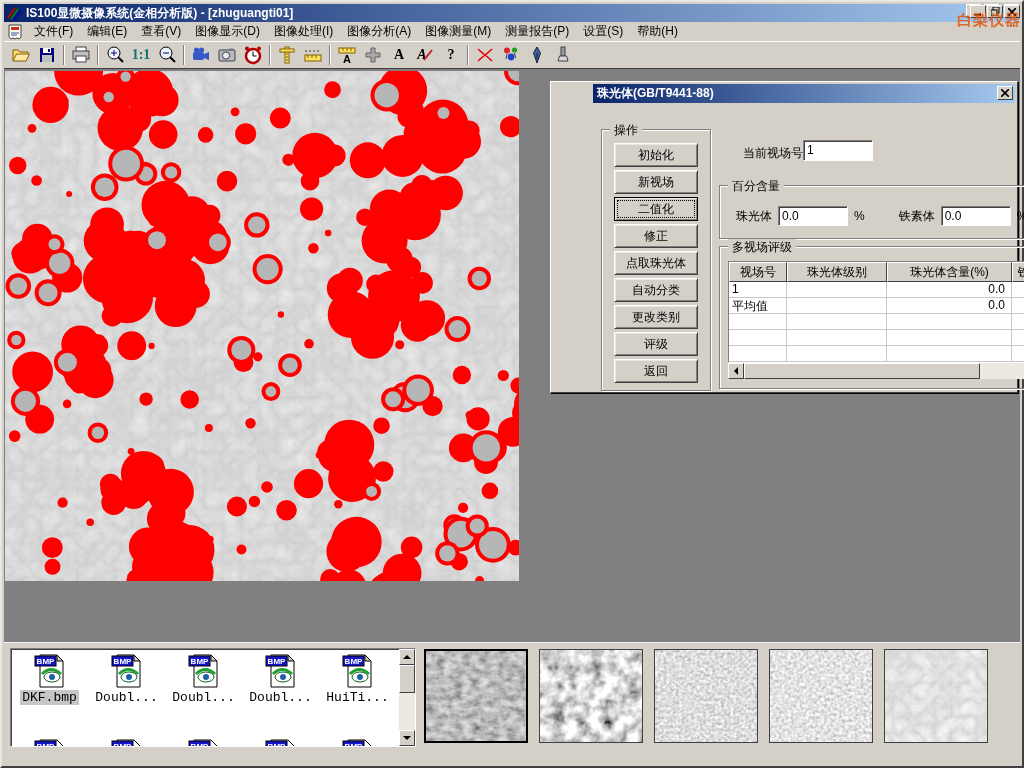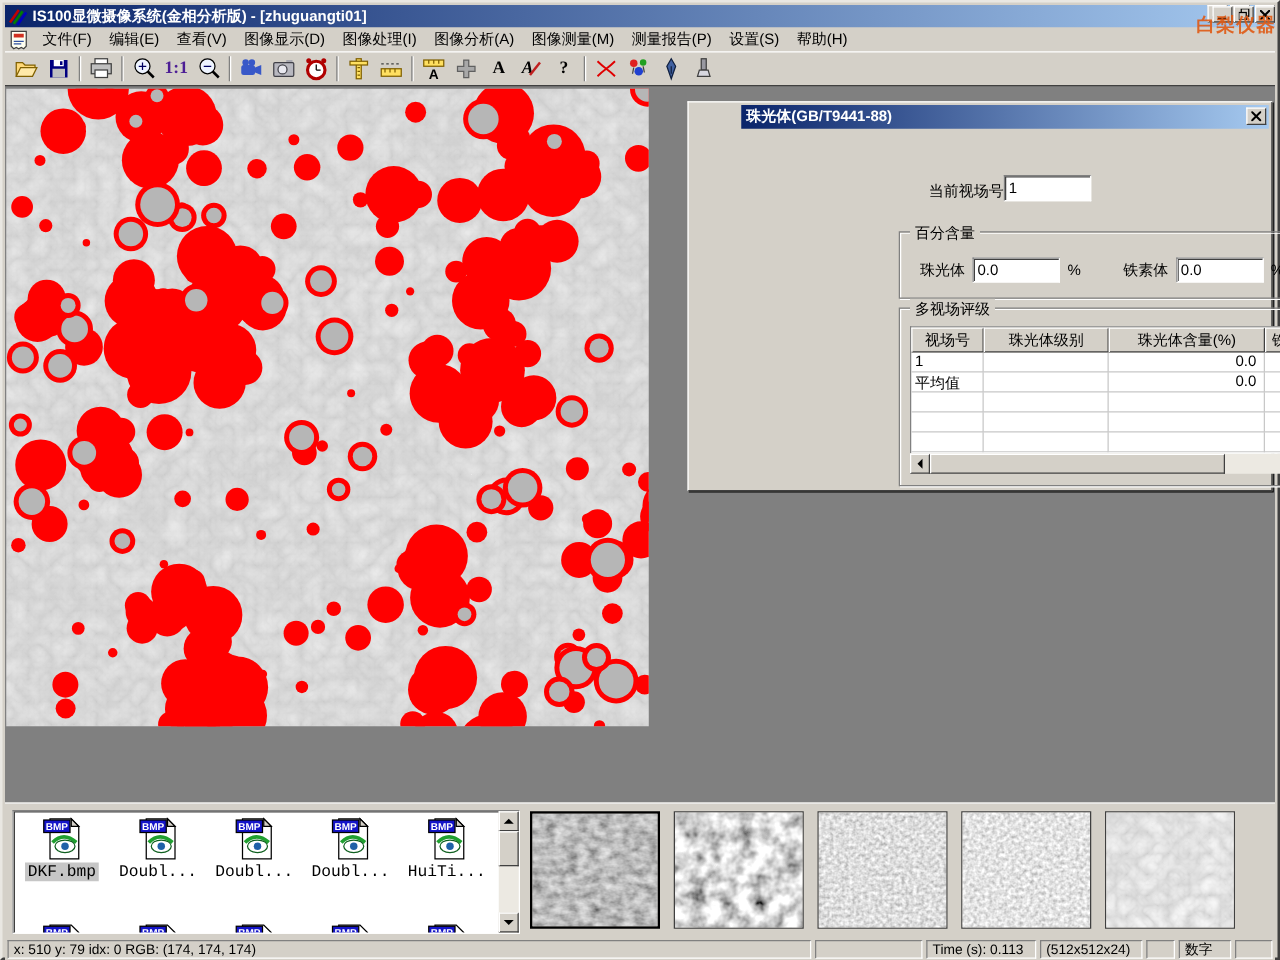--- a/index.html
+++ b/index.html
@@ -275,21 +275,21 @@
     <div class="sep"></div>
     <div class="tbtn">
         <svg width="20" height="20">
           <circle cx="9" cy="8" r="6" fill="#eef4ff" stroke="#000"></circle>
           <line x1="13" y1="12" x2="18" y2="17" stroke="#000" stroke-width="2"></line>
           <line x1="6" y1="8" x2="12" y2="8" stroke="#000060"></line>
           <line x1="9" y1="5" x2="9" y2="11" stroke="#000060"></line>
         </svg>
       </div>
     <div class="tbtn">
-        <span class="txt-ico" style="color:#4c1d95">1:1</span>
+        <span class="txt-ico" style="color:#0f766e">1:1</span>
       </div>
     <div class="tbtn">
         <svg width="20" height="20">
           <circle cx="9" cy="8" r="6" fill="#eef4ff" stroke="#000"></circle>
           <line x1="13" y1="12" x2="18" y2="17" stroke="#000" stroke-width="2"></line>
           <line x1="6" y1="8" x2="12" y2="8" stroke="#000060"></line>
         </svg>
       </div>
     <div class="sep"></div>
     <div class="tbtn">
@@ -683,20 +683,34 @@
         <span>珠光体(GB/T9441-88)</span>
         <div class="dlg-close">
             <svg width="8" height="8">
               <line x1="0" y1="0" x2="8" y2="8" stroke="#000" stroke-width="1.6"></line>
               <line x1="8" y1="0" x2="0" y2="8" stroke="#000" stroke-width="1.6"></line>
             </svg>
           </div>
       </div>
       <div class="dlg-body">
 
+        <div class="group grp-op">
+          <span class="glabel">操作</span>
+          <div class="opcol">
+            <div class="btn">初始化</div>
+            <div class="btn">新视场</div>
+            <div class="btn focused">二值化</div>
+            <div class="btn">修正</div>
+            <div class="btn">点取珠光体</div>
+            <div class="btn">自动分类</div>
+            <div class="btn">更改类别</div>
+            <div class="btn">评级</div>
+            <div class="btn">返回</div>
+          </div>
+        </div>
 
         <span class="cur-label">当前视场号</span>
         <div class="field cur-input">1</div>
 
 
         <div class="group grp-pct">
           <span class="glabel">百分含量</span>
           <div class="pct-row">
             <span>珠光体</span>
             <div class="field pct-input">0.0</div>
@@ -891,23 +905,14 @@
         </svg>
       <svg class="thumb">
           <rect width="104" height="94" filter="url(#t4)"></rect>
         </svg>
       <svg class="thumb">
           <rect width="104" height="94" filter="url(#t5)"></rect>
         </svg>
     </div>
   </div>
 
-  <div class="status">
-    <div class="sp sp1">x: 510 y: 79 idx: 0 RGB: (174, 174, 174)</div>
-    <div class="sp sp2"></div>
-    <div class="sp sp3">Time (s): 0.113</div>
-    <div class="sp sp4">(512x512x24)</div>
-    <div class="sp sp5"></div>
-    <div class="sp sp6">数字</div>
-    <div class="sp sp7"></div>
-  </div>
 
 </div>
 
 </body></html>

